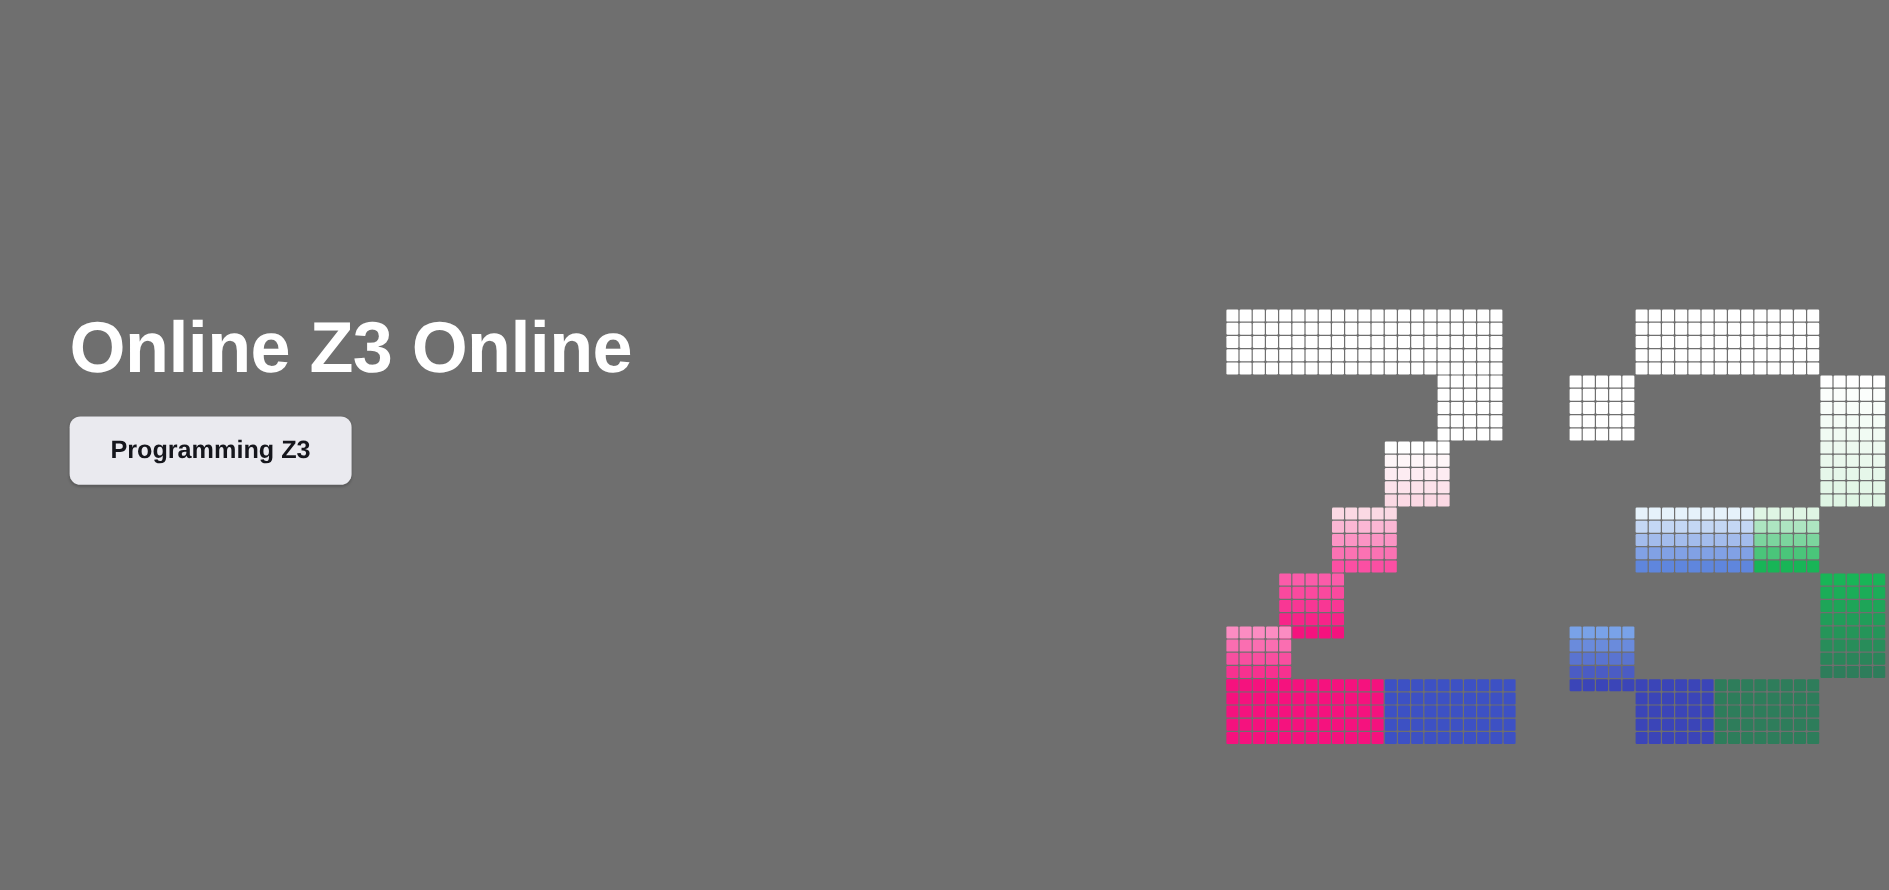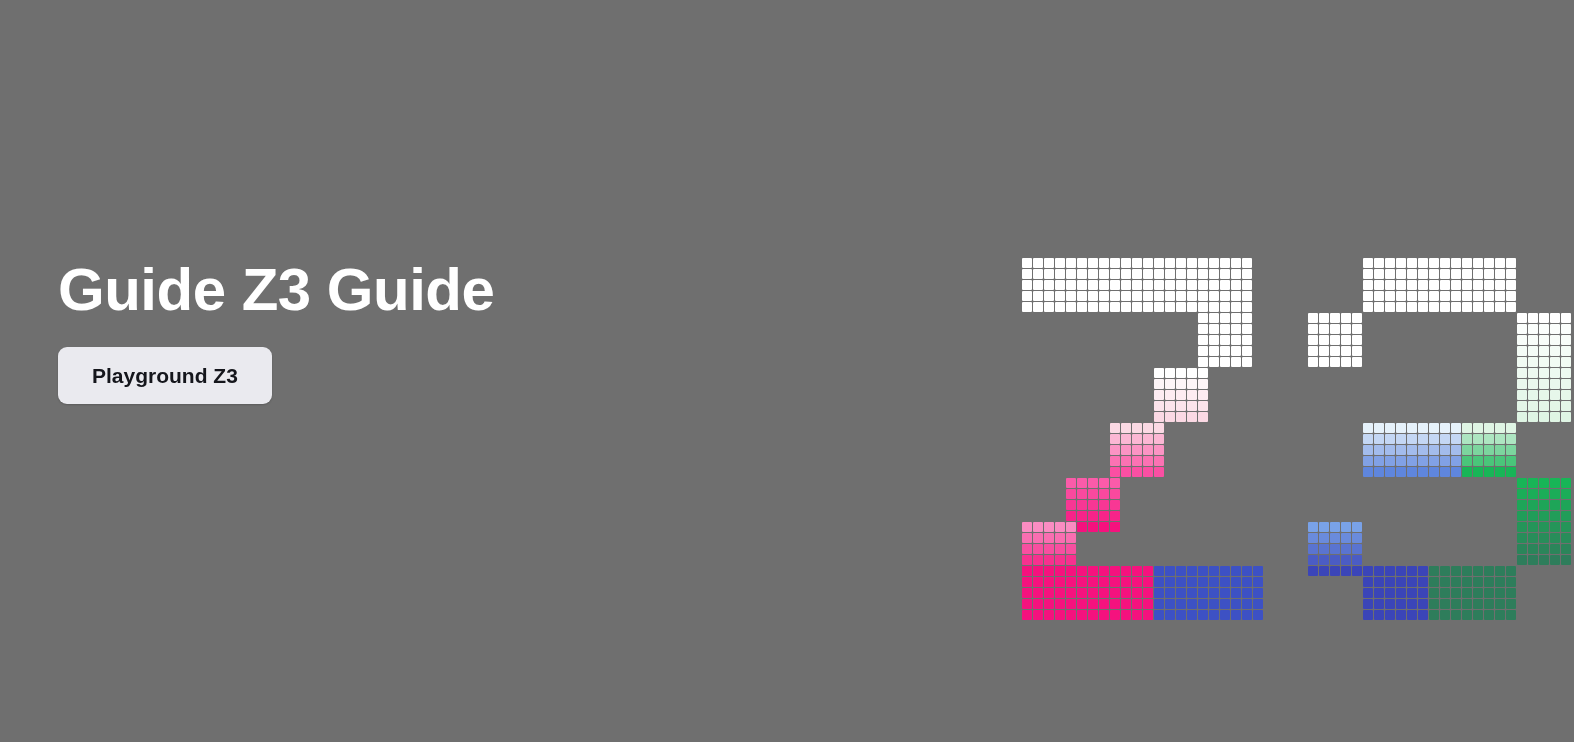--- a/index.html
+++ b/index.html
@@ -66,24 +66,24 @@
   }
   .pixel-cell {
     position: absolute;
     border-radius: 1px;
   }
 </style>
 </head>
 <body>
 
 <div class="hero">
-  <h1 class="page-title">Guide Z3 Guide</h1>
+  <h1 class="page-title">Online Z3 Online</h1>
 
   <div class="button-row">
-    <button class="nav-button">Playground Z3</button>
+    <button class="nav-button">Programming Z3</button>
   </div>
 </div>
 
 <div id="pixel-logo">
     <div class="pixel-cell" style="left: 12px; top: 10px; width: 10px; height: 10px; background: rgb(255, 255, 255);"></div>
     <div class="pixel-cell" style="left: 23px; top: 10px; width: 10px; height: 10px; background: rgb(255, 255, 255);"></div>
     <div class="pixel-cell" style="left: 34px; top: 10px; width: 10px; height: 10px; background: rgb(255, 255, 255);"></div>
     <div class="pixel-cell" style="left: 45px; top: 10px; width: 10px; height: 10px; background: rgb(255, 255, 255);"></div>
     <div class="pixel-cell" style="left: 56px; top: 10px; width: 10px; height: 10px; background: rgb(255, 255, 255);"></div>
     <div class="pixel-cell" style="left: 67px; top: 10px; width: 10px; height: 10px; background: rgb(255, 255, 255);"></div>

